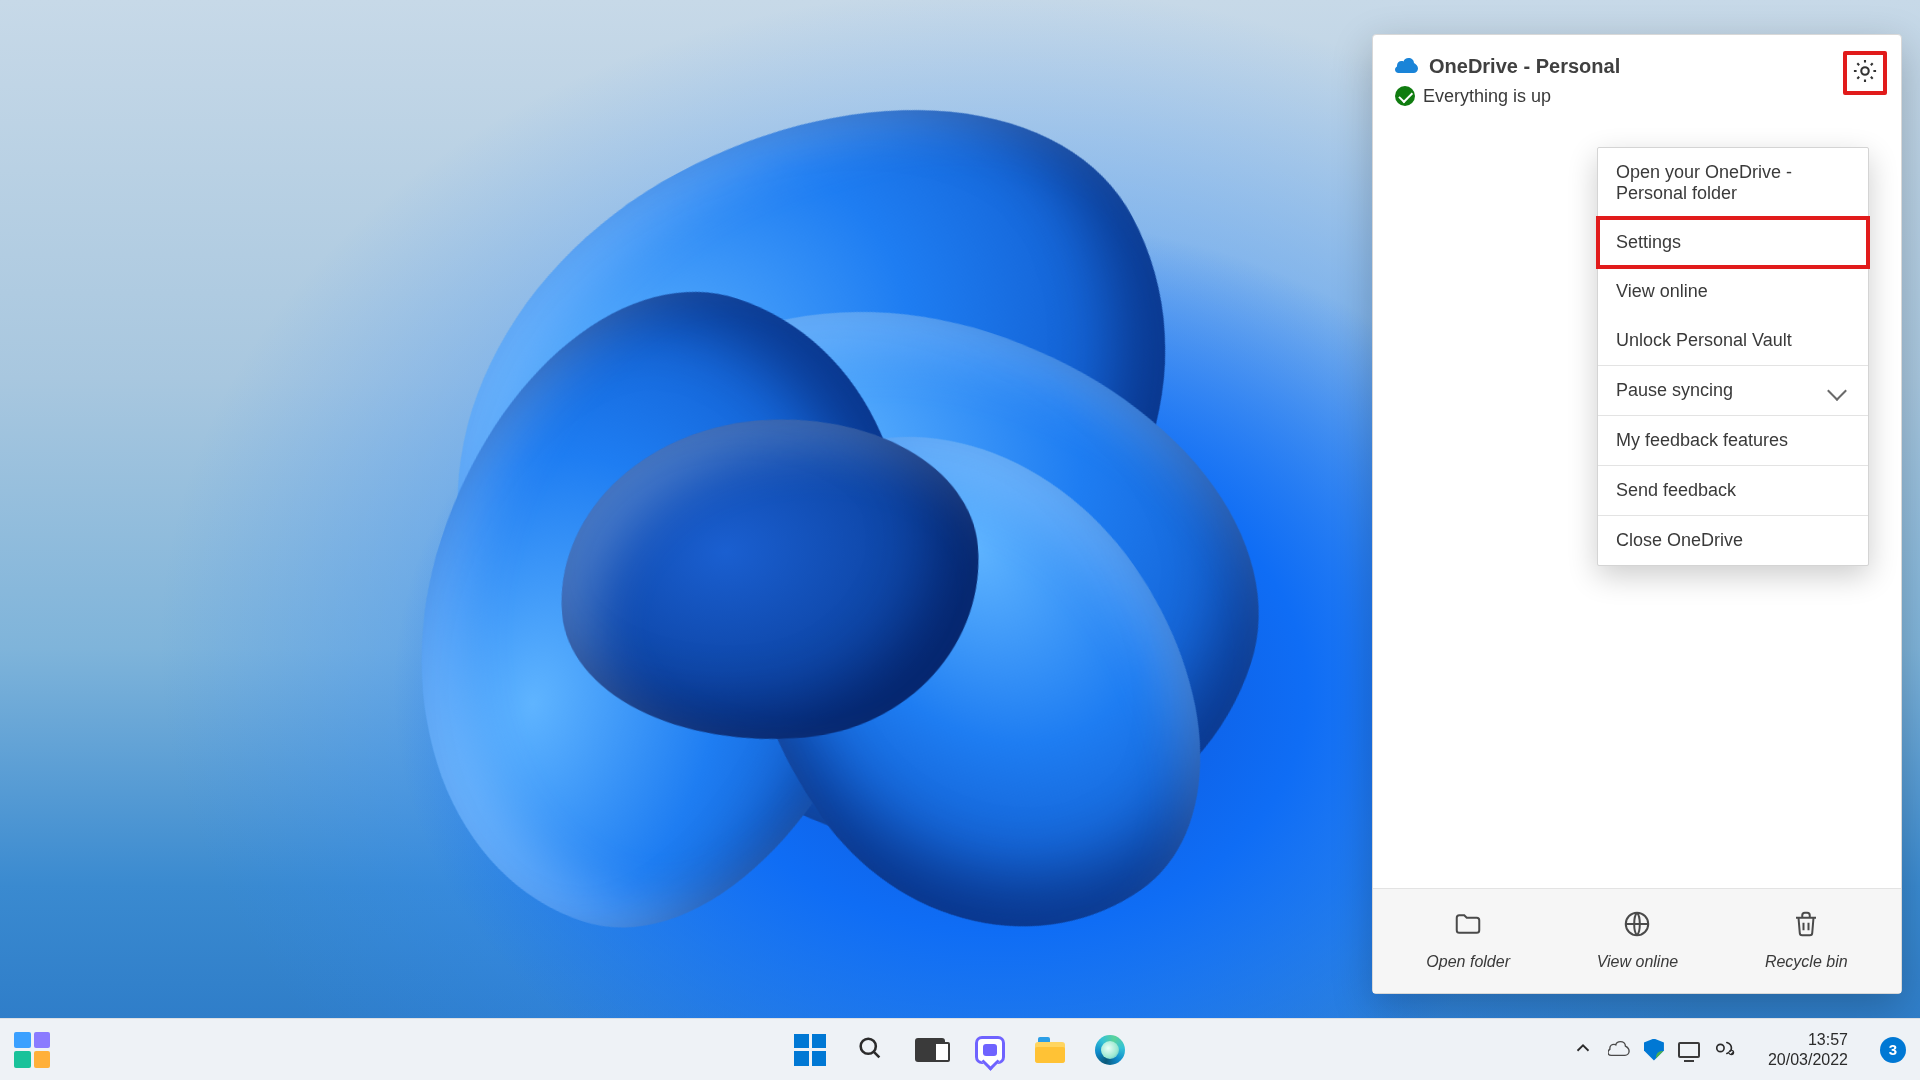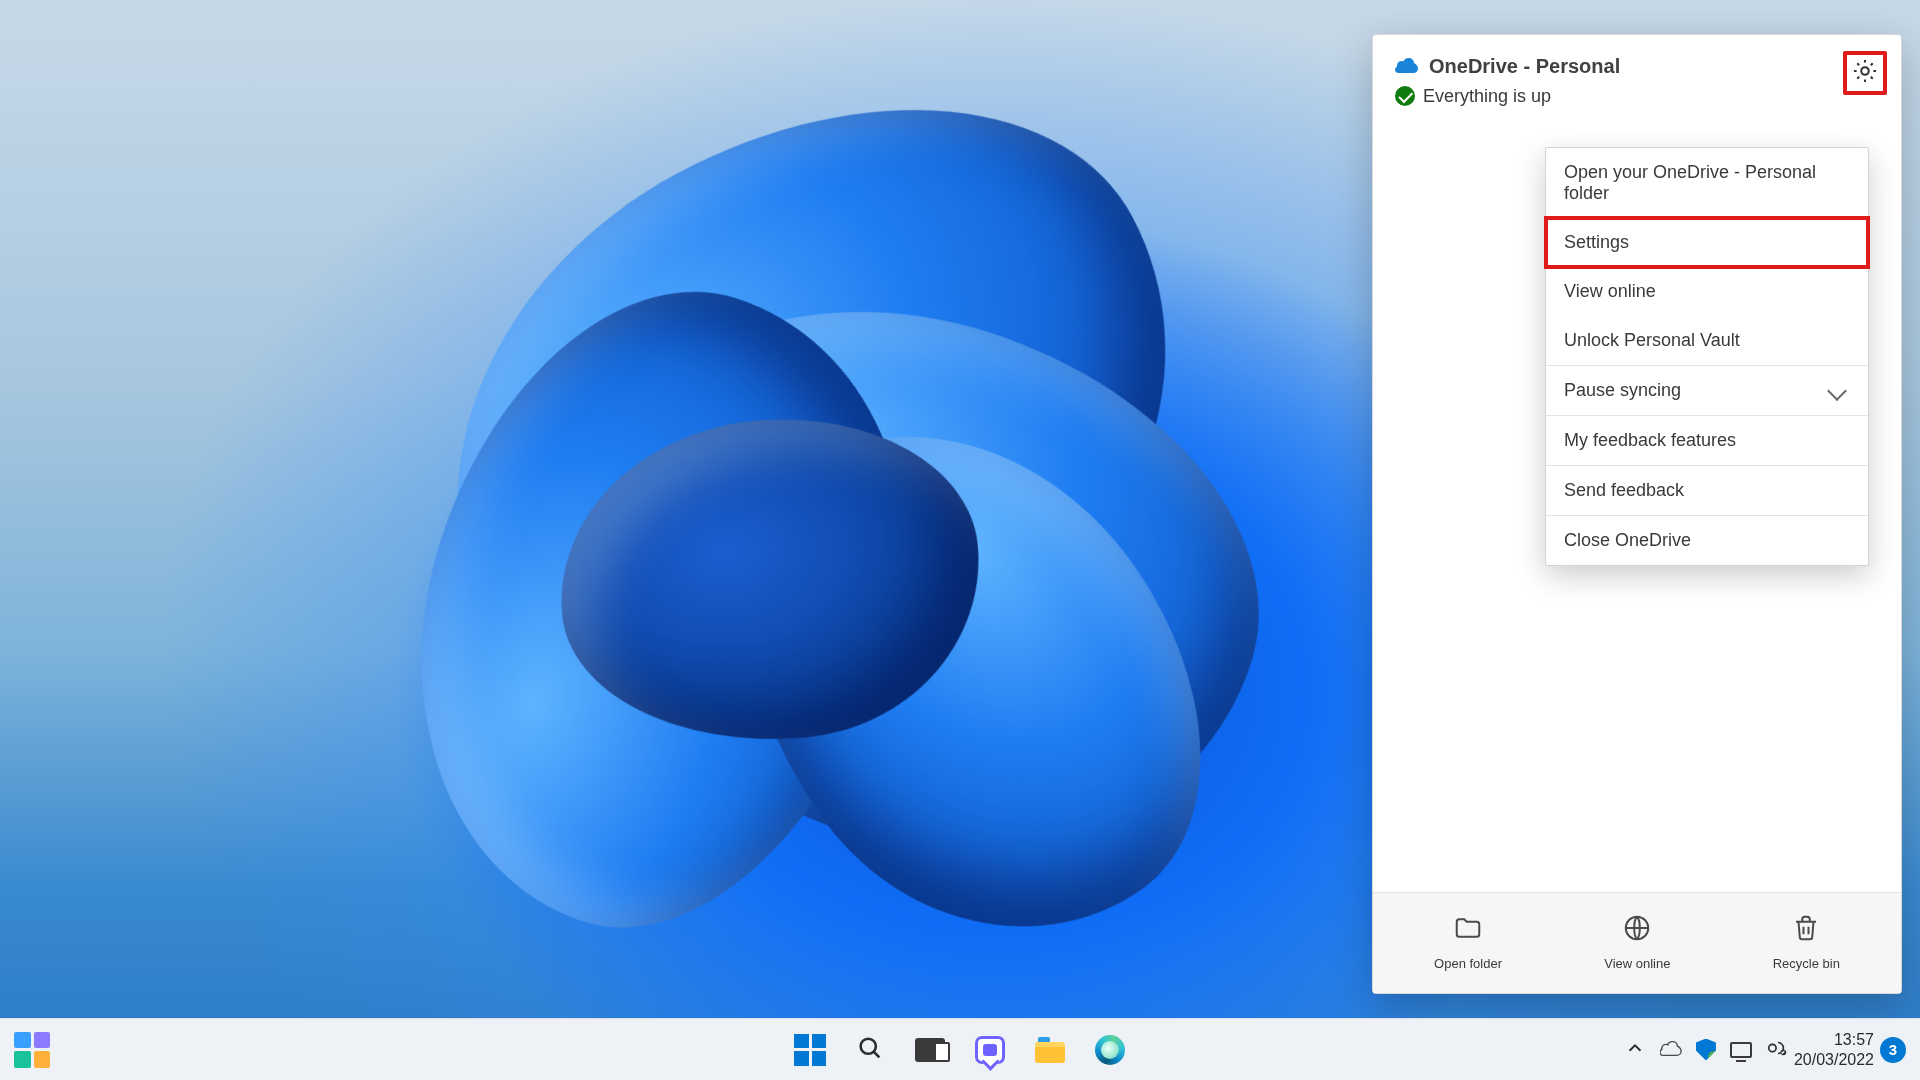--- a/index.html
+++ b/index.html
@@ -60,22 +60,23 @@
   .od-body { flex: 1 1 auto; }
   .od-footer {
     border-top: 1px solid #e3e3e3;
     background: #f6f6f6;
     display: flex;
     justify-content: space-around;
     padding: 20px 10px 22px 10px;
   }
   .od-footer .fitem {
     display: flex; flex-direction: column; align-items: center; gap: 10px;
-    font-size: 13px; color: #3a3a3a;
+    font-size: 16px; color: #3a3a3a;
     cursor: pointer;
+    font-style: italic;
   }
   .od-footer svg { width: 30px; height: 30px; }
 
   
   .gear-btn {
     position: absolute;
     top: 16px; right: 14px;
     width: 44px; height: 44px;
     border: 4px solid #e11b1b;
     border-radius: 2px;
@@ -83,21 +84,21 @@
     cursor: pointer;
     background: #fff;
   }
   .gear-btn svg { width: 28px; height: 28px; }
 
   
   .od-menu {
     position: absolute;
     top: 112px;
     right: 32px;
-    width: 324px;
+    width: 272px;
     background: #fff;
     border: 1px solid #d4d4d4;
     box-shadow: 0 10px 30px rgba(0,0,0,0.2);
     border-radius: 2px;
     z-index: 5;
   }
   .od-menu .mi {
     padding: 14px 18px;
     font-size: 18px;
     color: #3a3a3a;
@@ -144,21 +145,21 @@
   .w3 { background: #19c29a; } .w4 { background: #ffb03a; }
 
   .tb-center { margin: 0 auto; display: flex; align-items: center; gap: 24px; }
   .tb-icon { width: 36px; height: 36px; display: flex; align-items: center; justify-content: center; cursor: pointer; border-radius: 4px; }
 
   .start-logo { width: 32px; height: 32px; display: grid; grid-template-columns: 1fr 1fr; grid-template-rows: 1fr 1fr; gap: 3px; }
   .start-logo span { background: #0078d4; }
 
   .tb-right {
     position: absolute; right: 14px;
-    display: flex; align-items: center; gap: 6px;
+    display: flex; align-items: center; gap: 32px;
     font-size: 15px; color: #2b2b2b;
   }
   .tb-right .tray { display: flex; align-items: center; gap: 14px; }
   .tb-datetime { display: flex; flex-direction: column; align-items: flex-end; line-height: 1.2; font-size: 16px; }
   .notif-badge {
     width: 26px; height: 26px; border-radius: 50%;
     background: #0078d4; color: #fff;
     display: flex; align-items: center; justify-content: center;
     font-size: 15px; font-weight: 600;
   }

